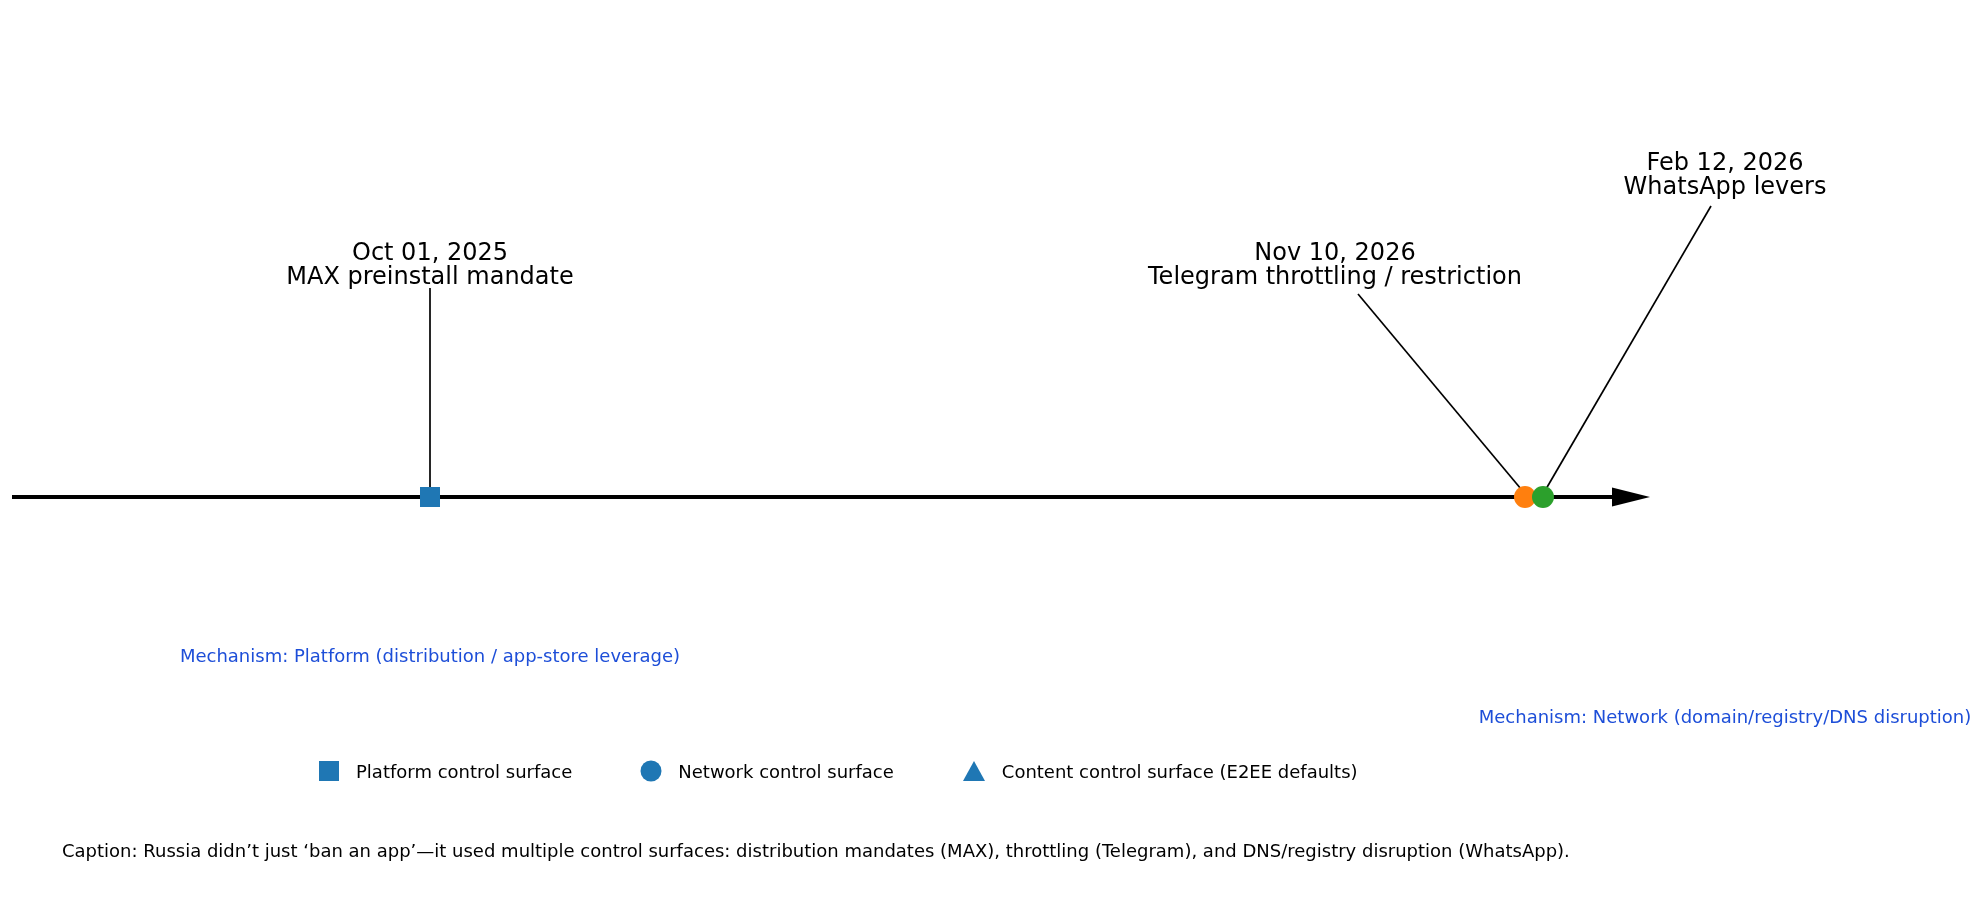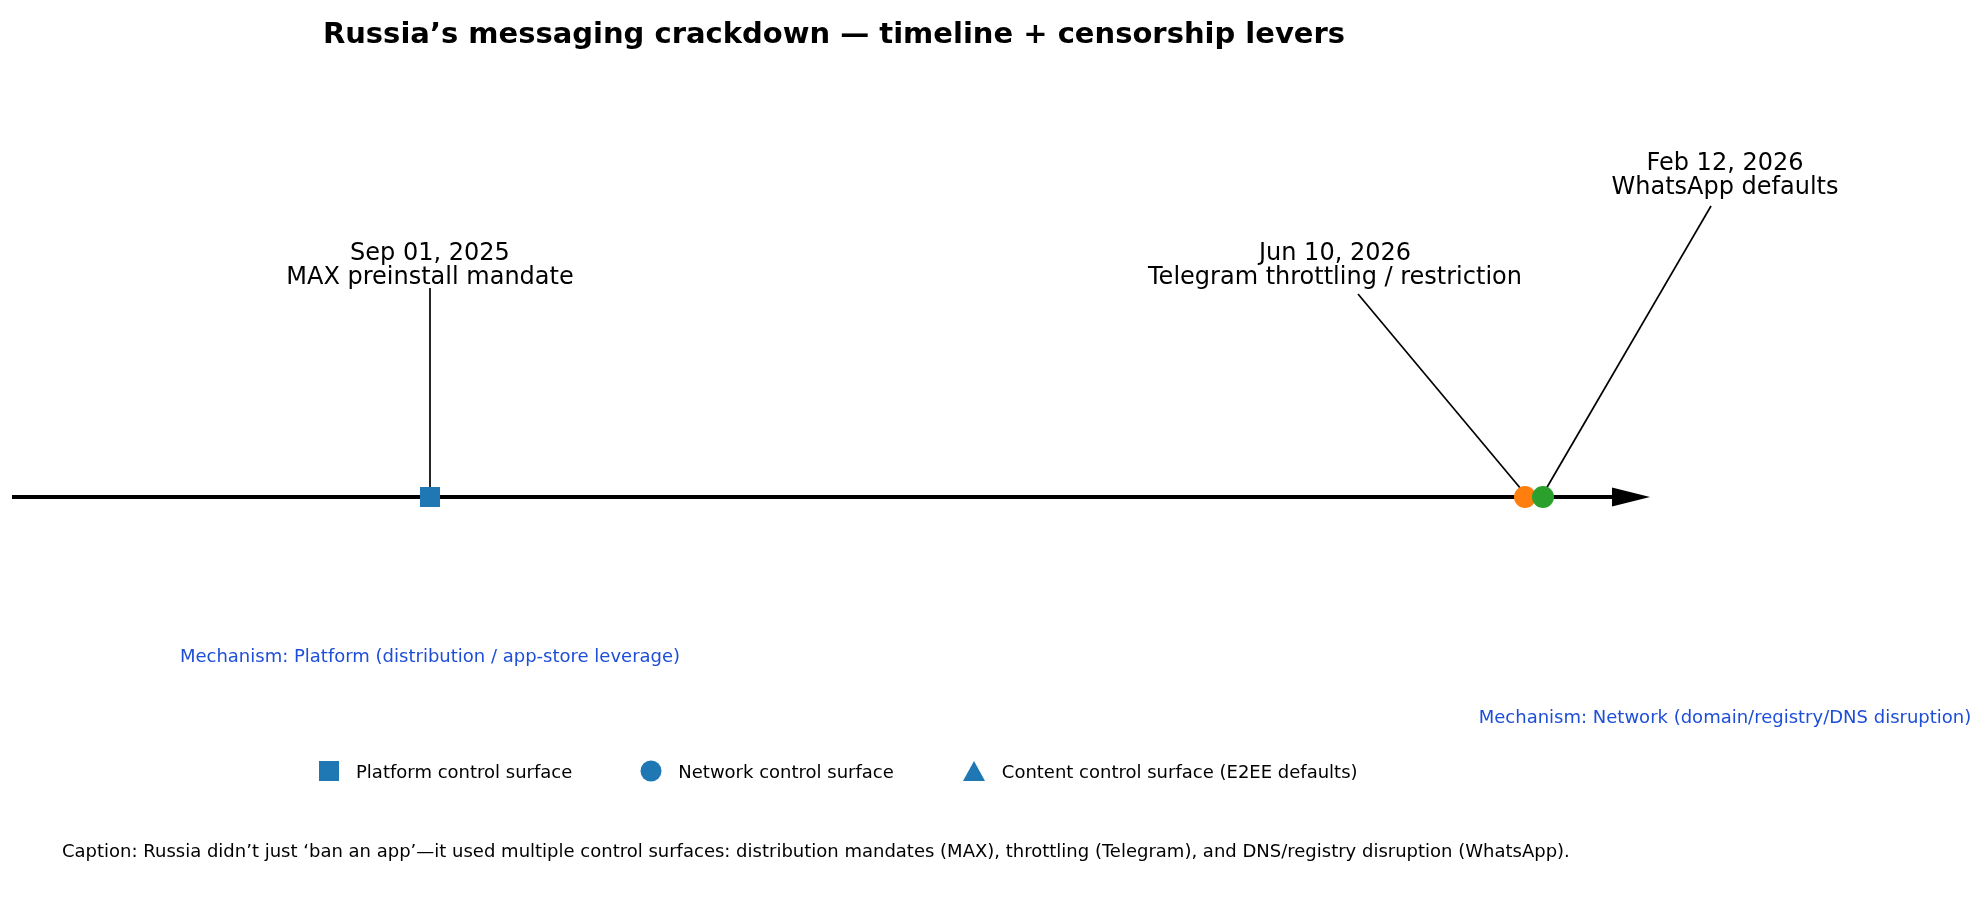--- a/index.html
+++ b/index.html
@@ -75,35 +75,34 @@
     color: #000000;
     white-space: nowrap;
     text-align: right;
   }
 </style>
 </head>
 <body>
 
 <div class="canvas">
 
-  <div class="chart-title">Russia’s messaging crackdown — timeline + censorship levers</div>
 
   <div class="annotation" style="left:430px; top:240px;">
-    <span class="ann-date">Sep 01, 2025</span>
+    <span class="ann-date">Oct 01, 2025</span>
     <span class="ann-label">MAX preinstall mandate</span>
   </div>
 
   <div class="annotation" style="left:1335px; top:240px;">
-    <span class="ann-date">Jun 10, 2026</span>
+    <span class="ann-date">Nov 10, 2026</span>
     <span class="ann-label">Telegram throttling / restriction</span>
   </div>
 
   <div class="annotation" style="left:1725px; top:150px;">
     <span class="ann-date">Feb 12, 2026</span>
-    <span class="ann-label">WhatsApp defaults</span>
+    <span class="ann-label">WhatsApp levers</span>
   </div>
 
   <svg class="svg-layer" viewBox="0 0 1988 897" xmlns="http://www.w3.org/2000/svg">
 
     <line x1="430" y1="288" x2="430" y2="489" stroke="#000000" stroke-width="1.7"></line>
 
     <line x1="1358" y1="294" x2="1521" y2="489" stroke="#000000" stroke-width="1.7"></line>
 
     <line x1="1711" y1="206" x2="1546" y2="489" stroke="#000000" stroke-width="1.7"></line>
 

